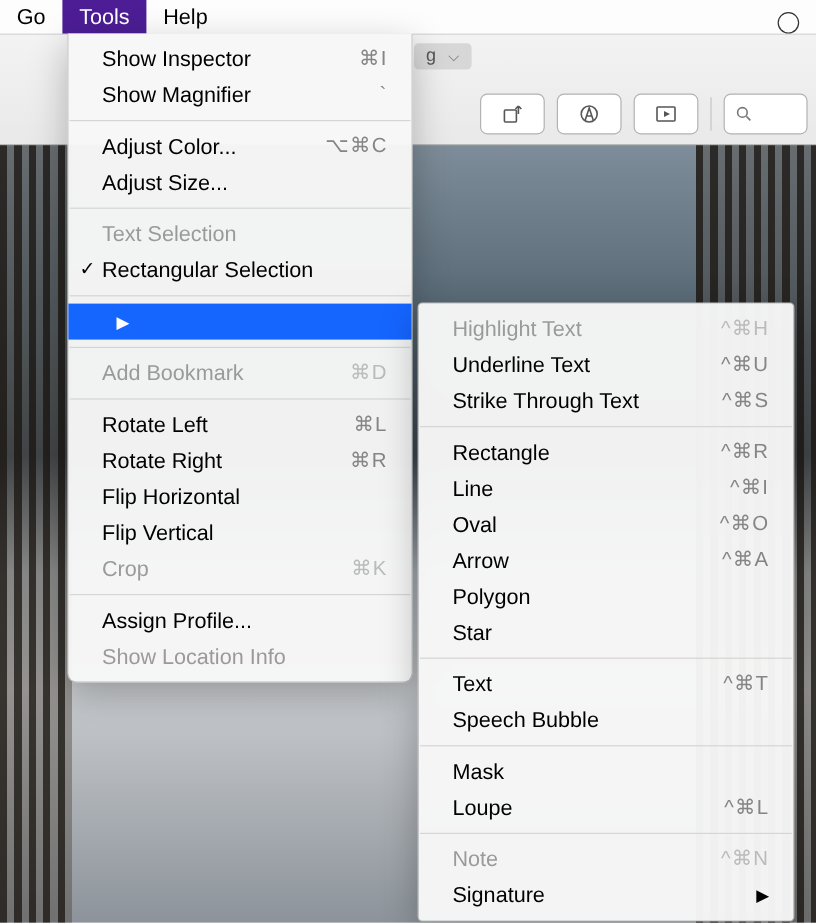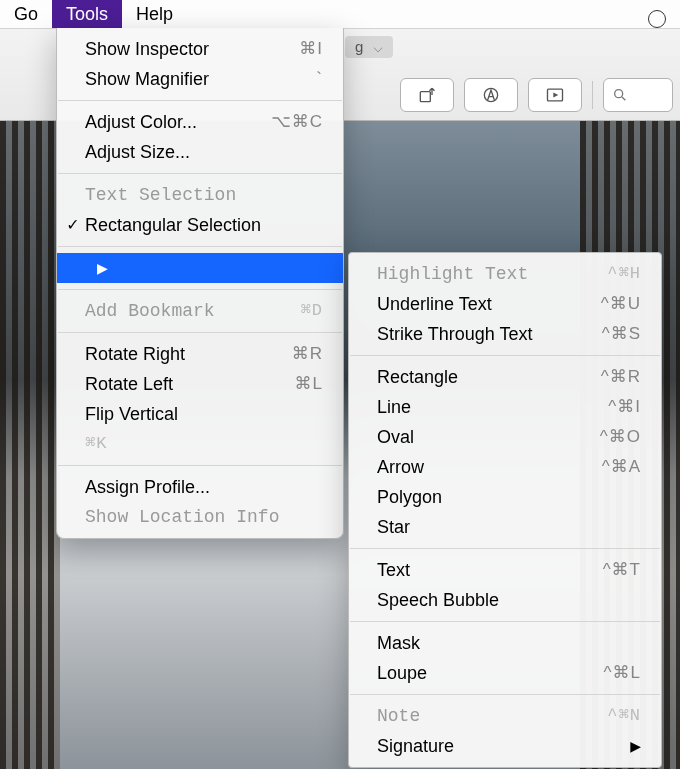--- a/index.html
+++ b/index.html
@@ -161,21 +161,21 @@
     color: #858585;
     font-size: 17px;
     letter-spacing: 1px;
   }
   .menu .row .arrow {
     color: #000;
     font-size: 14px;
     margin-left: 12px;
   }
   .menu .row.selected .arrow { color: #fff; }
-  .menu .row.disabled { color: #9a9a9a; font-family: Liberation Mono, monospace; }
+  .menu .row.disabled { color: #9a9a9a; }
   .menu .row.disabled .sc { color: #bbbbbb; }
   .menu .row.selected {
     background: #1565ff;
     color: #fff;
   }
   .menu .sep {
     height: 1px;
     background: #d5d5d5;
     margin: 6px 1px;
   }
@@ -283,35 +283,41 @@
   </div>
   <div class="sep"></div>
   <div class="row disabled">
     <span class="check"></span>
     <span class="lbl">Add Bookmark</span>
     <span class="sc">⌘D</span>
   </div>
   <div class="sep"></div>
   <div class="row">
     <span class="check"></span>
+    <span class="lbl">Rotate Left</span>
+    <span class="sc">⌘L</span>
+  </div>
+  <div class="row">
+    <span class="check"></span>
     <span class="lbl">Rotate Right</span>
     <span class="sc">⌘R</span>
   </div>
   <div class="row">
     <span class="check"></span>
-    <span class="lbl">Rotate Left</span>
-    <span class="sc">⌘L</span>
+    <span class="lbl">Flip Horizontal</span>
+    <span class="sc"></span>
   </div>
   <div class="row">
     <span class="check"></span>
     <span class="lbl">Flip Vertical</span>
     <span class="sc"></span>
   </div>
   <div class="row disabled">
     <span class="check"></span>
+    <span class="lbl">Crop</span>
     <span class="sc">⌘K</span>
   </div>
   <div class="sep"></div>
   <div class="row">
     <span class="check"></span>
     <span class="lbl">Assign Profile...</span>
     <span class="sc"></span>
   </div>
   <div class="row disabled">
     <span class="check"></span>

